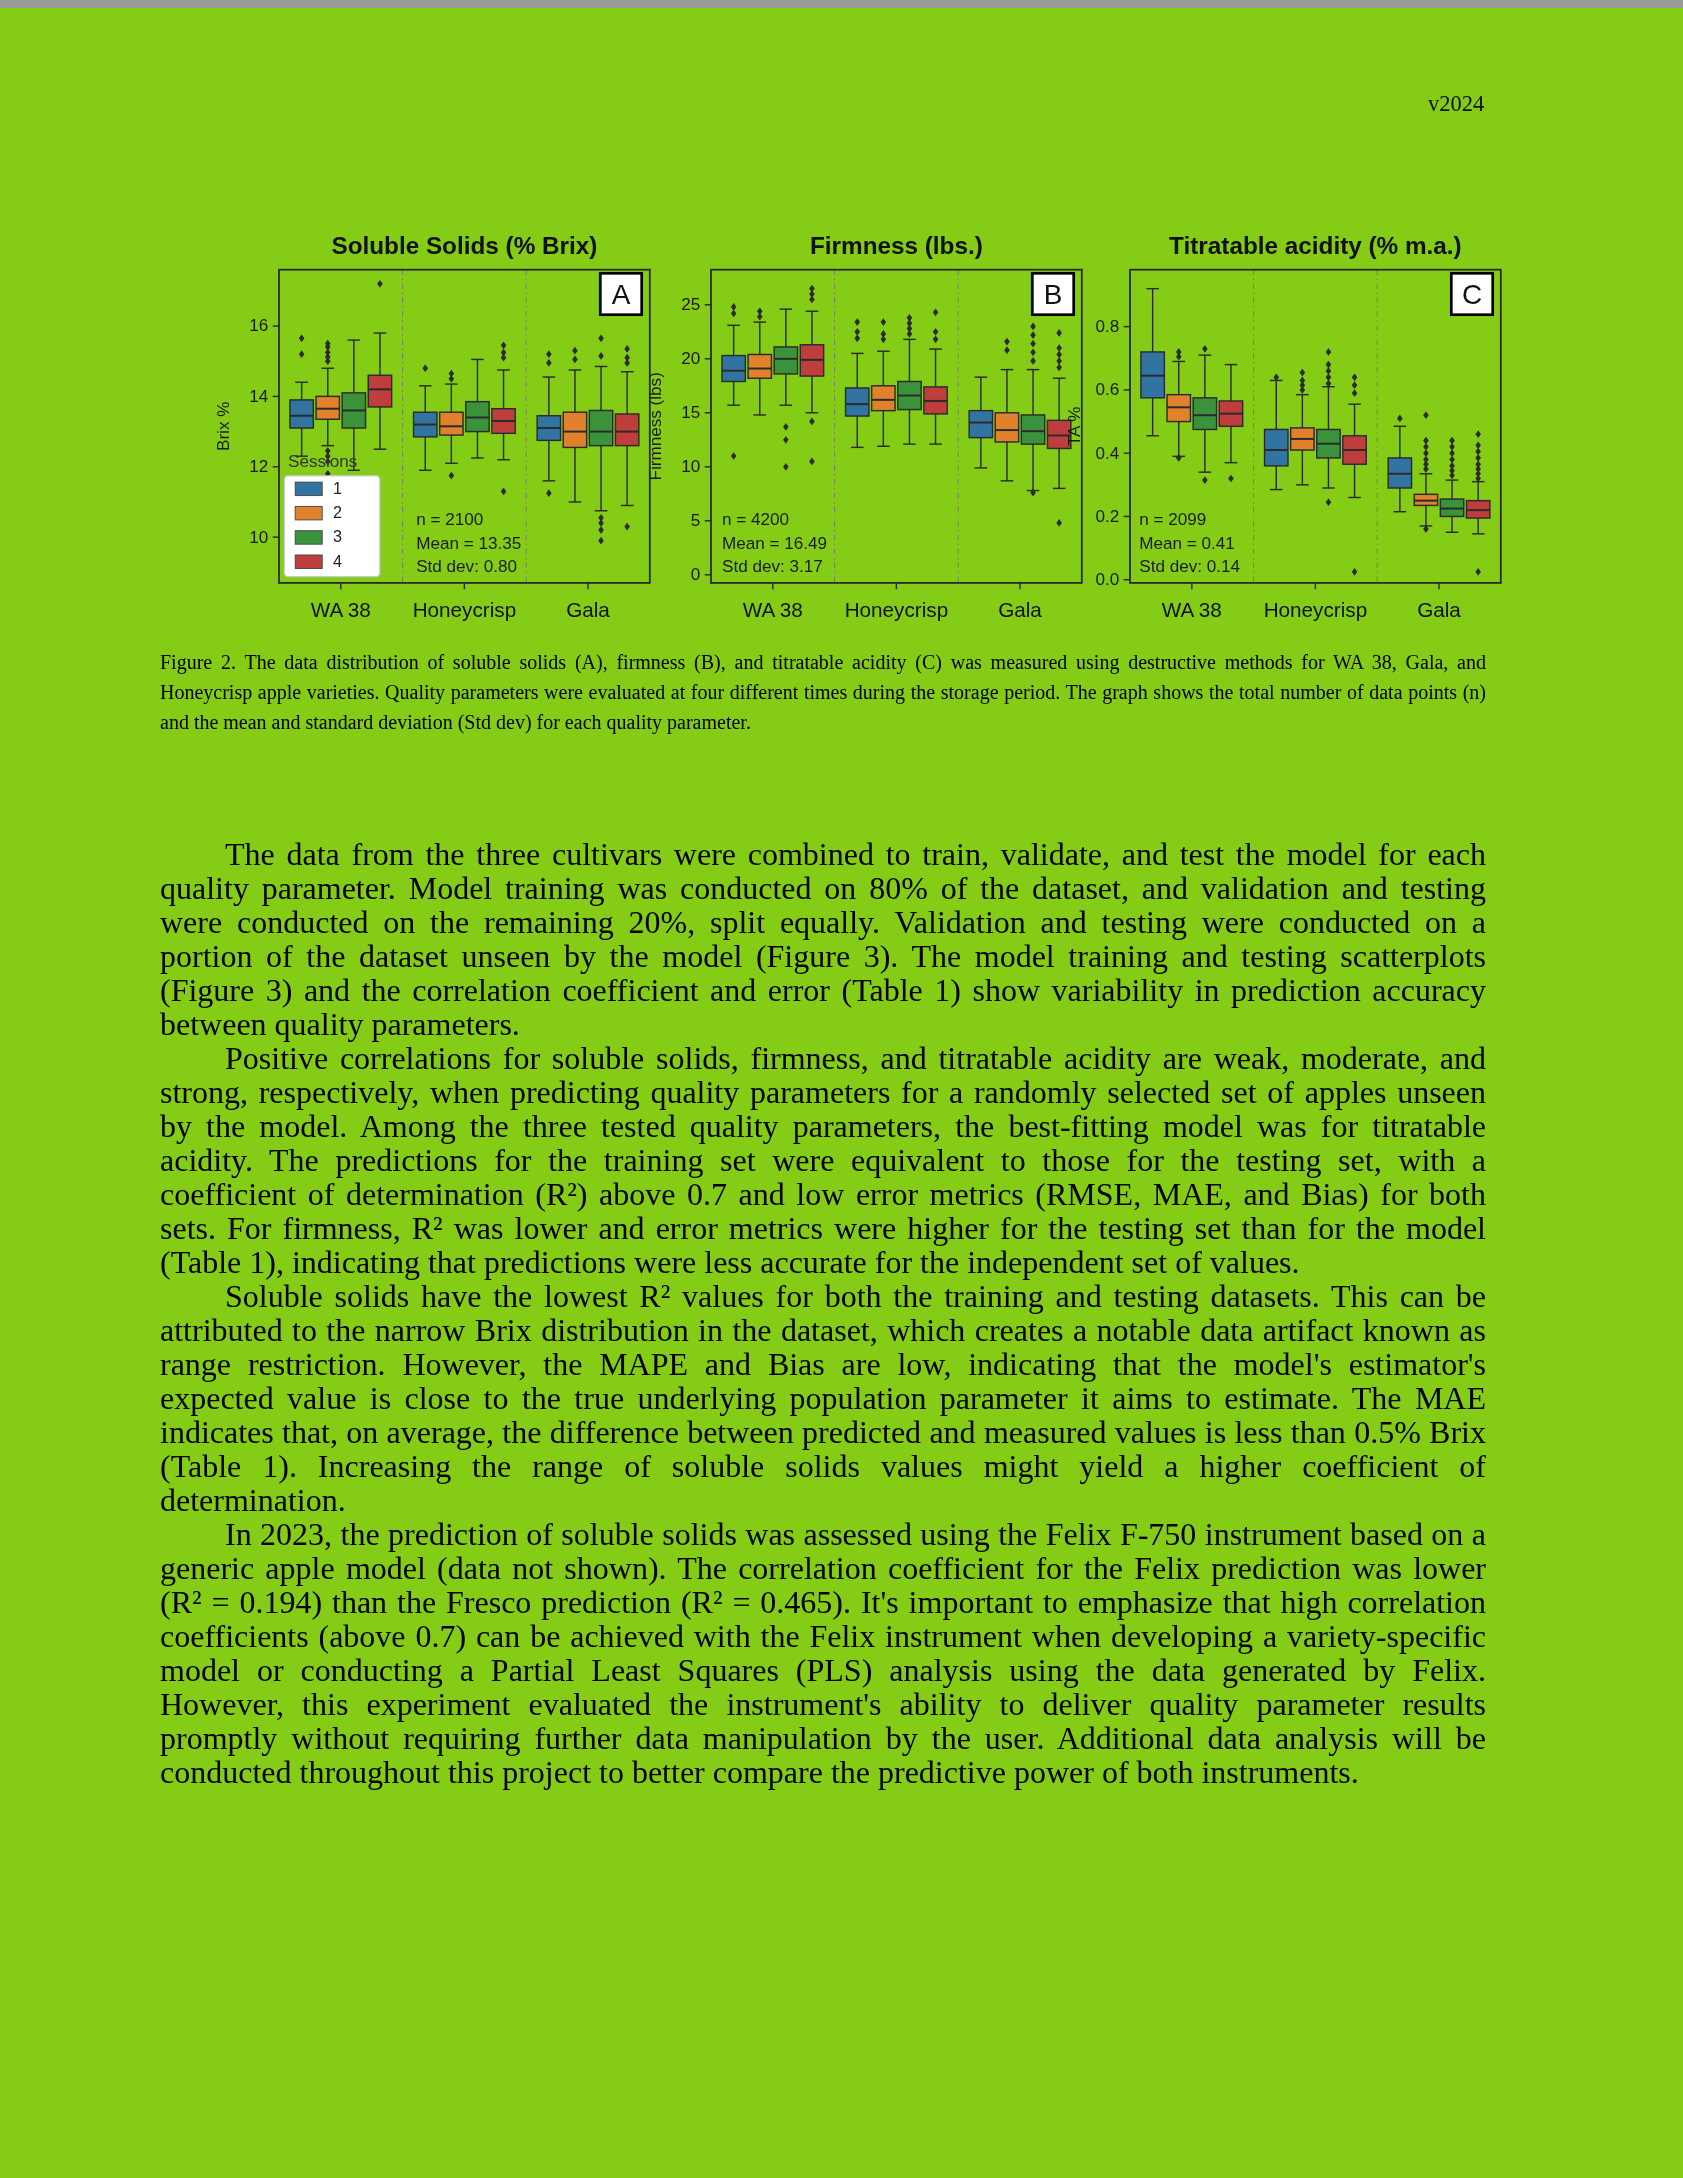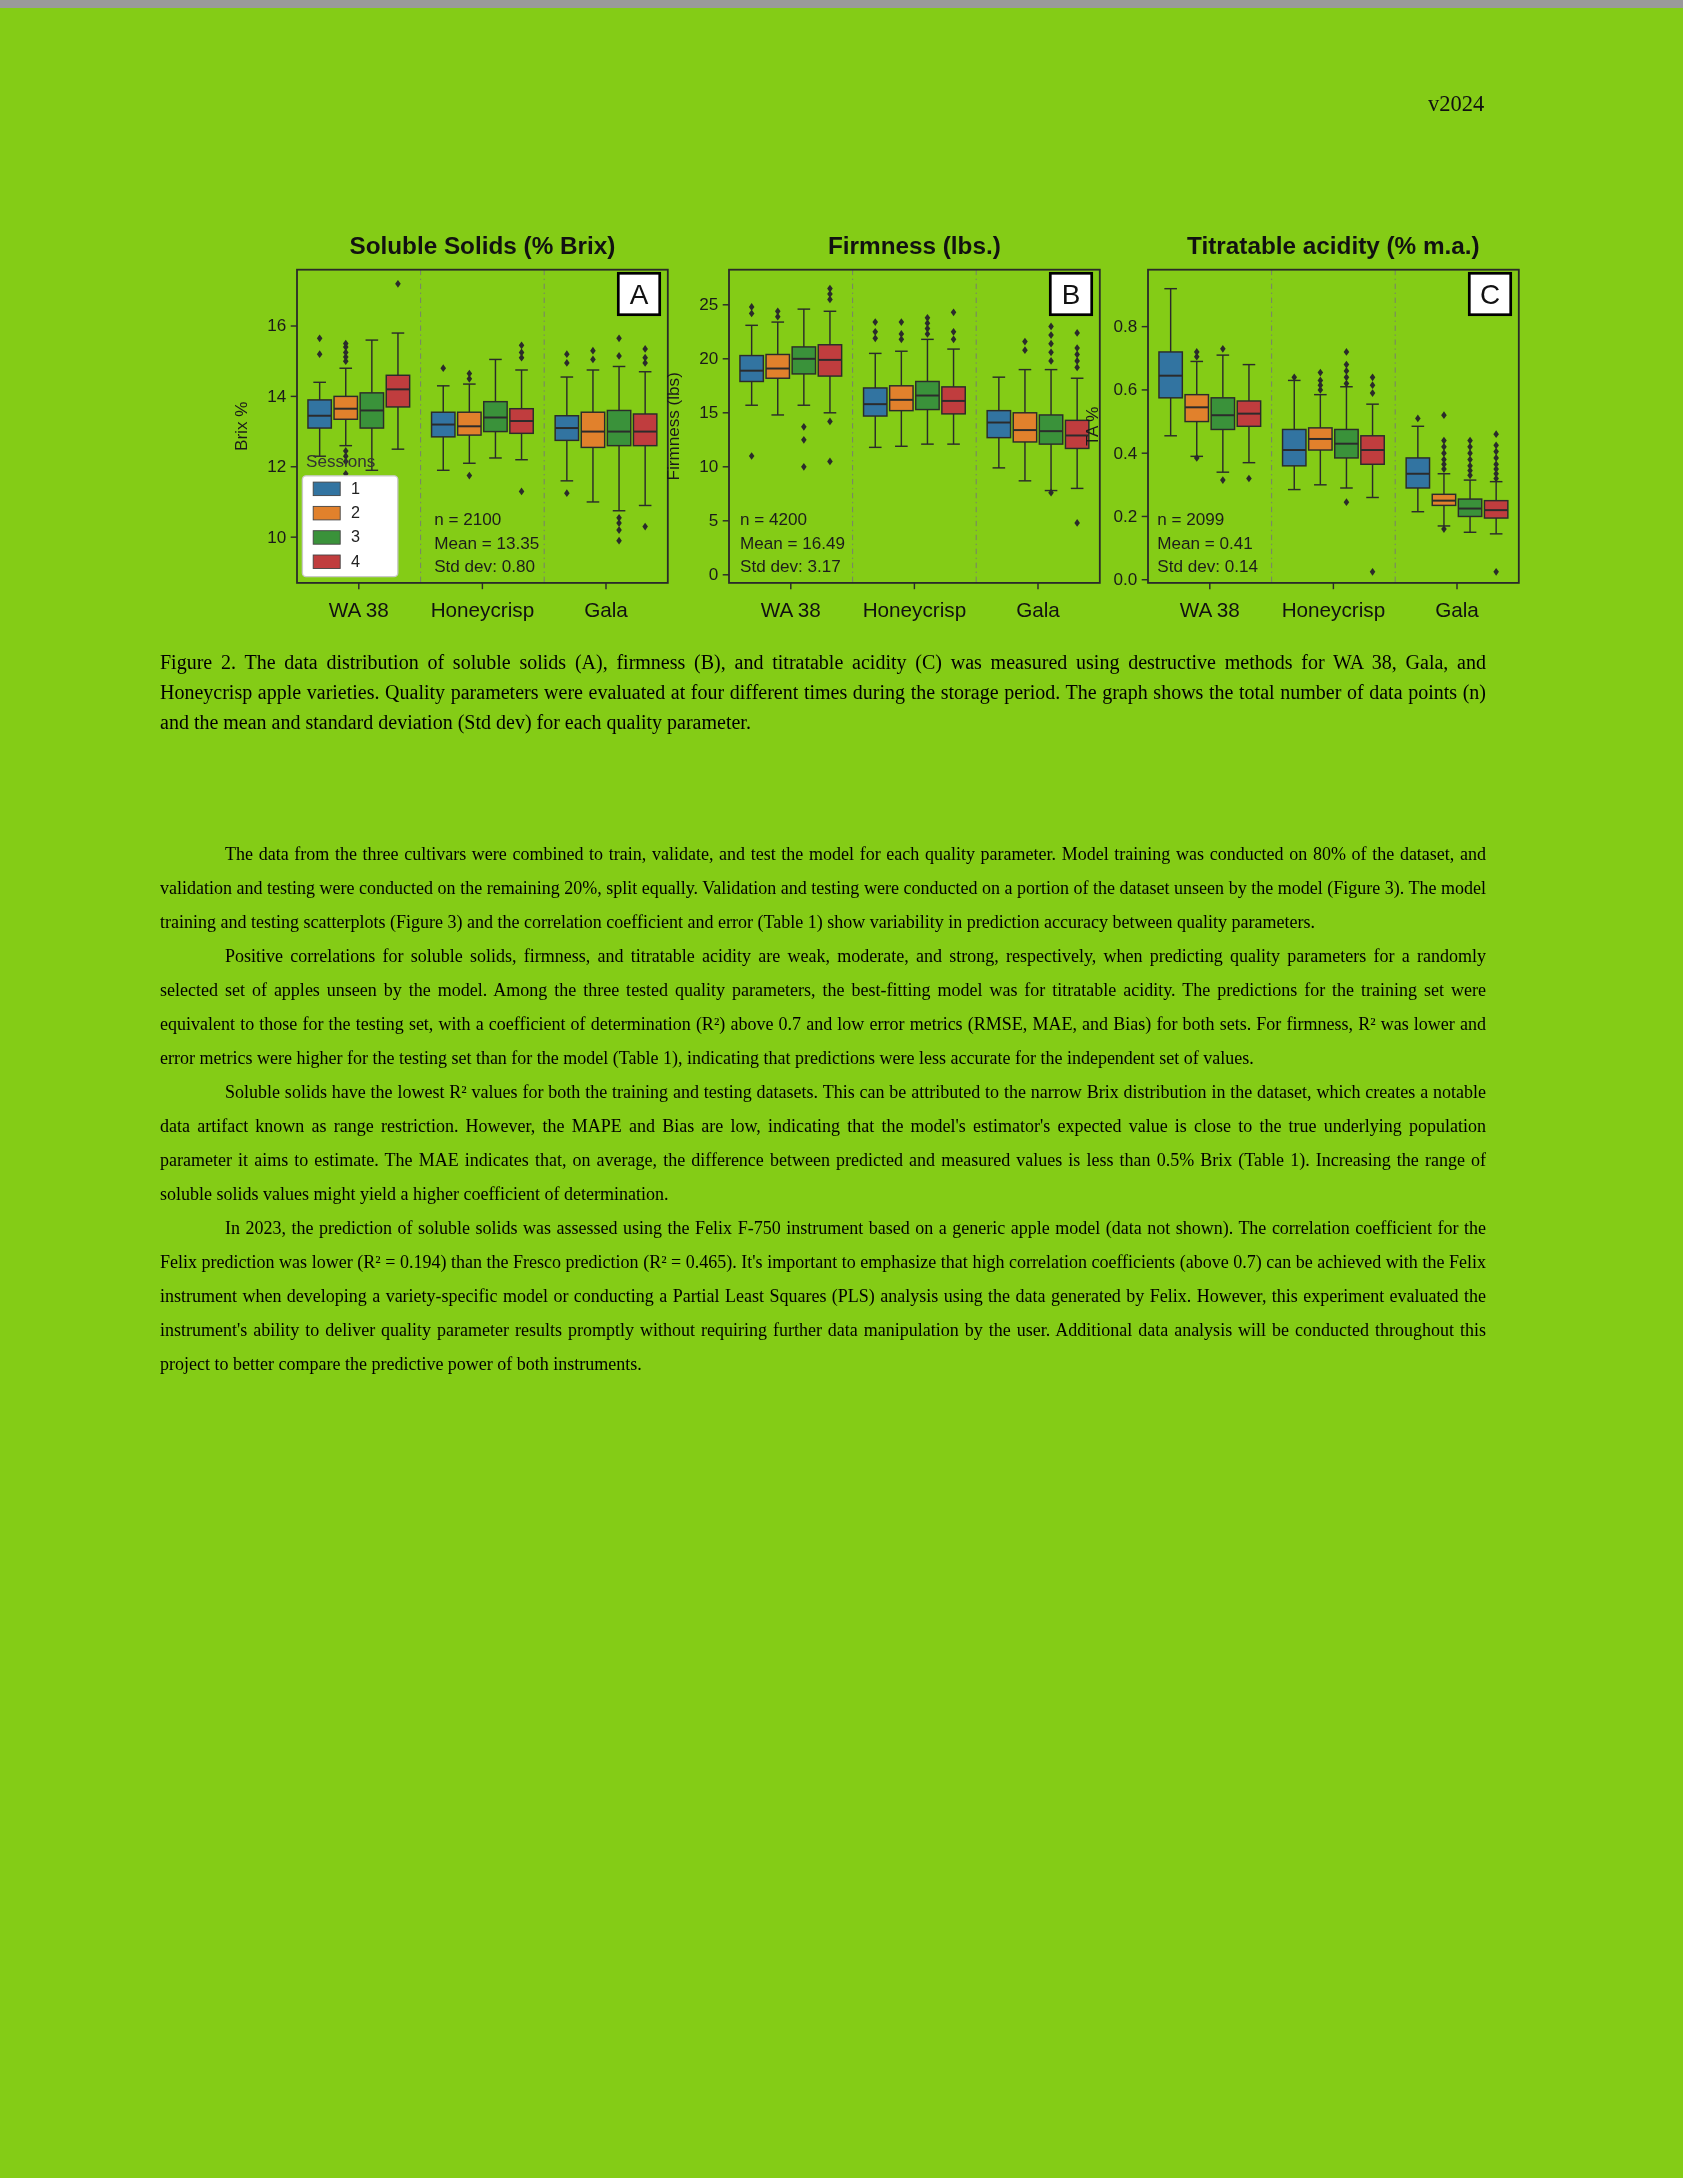--- a/index.html
+++ b/index.html
@@ -16,21 +16,21 @@
   }
   .version-tag{
     position:absolute;
     left:1428px;
     top:83px;
     font-size:22.5px;
     color:#111;
   }
   .charts-row{
     position:absolute;
-    left:180px;
+    left:162px;
     top:214px;
     width:1368px;
     height:432px;
   }
   .boxchart{position:absolute;top:0;}
   .boxchart.a{left:45px;}
   .boxchart.b{left:477px;}
   .boxchart.c{left:896px;}
   .fig-caption{
     position:absolute;
@@ -43,21 +43,21 @@
     margin:0;
   }
   .body-text{
     position:absolute;
     left:160px;
     top:829px;
     width:1326px;
   }
   .body-text p{
     margin:0;
-    font-size:18px;
+    font-size:32px;
     line-height:34px;
     text-align:justify;
     text-indent:65px;
   }
   svg text{font-family:"Liberation Sans", sans-serif;}
 </style>
 </head>
 <body>
 
 <div class="page">

